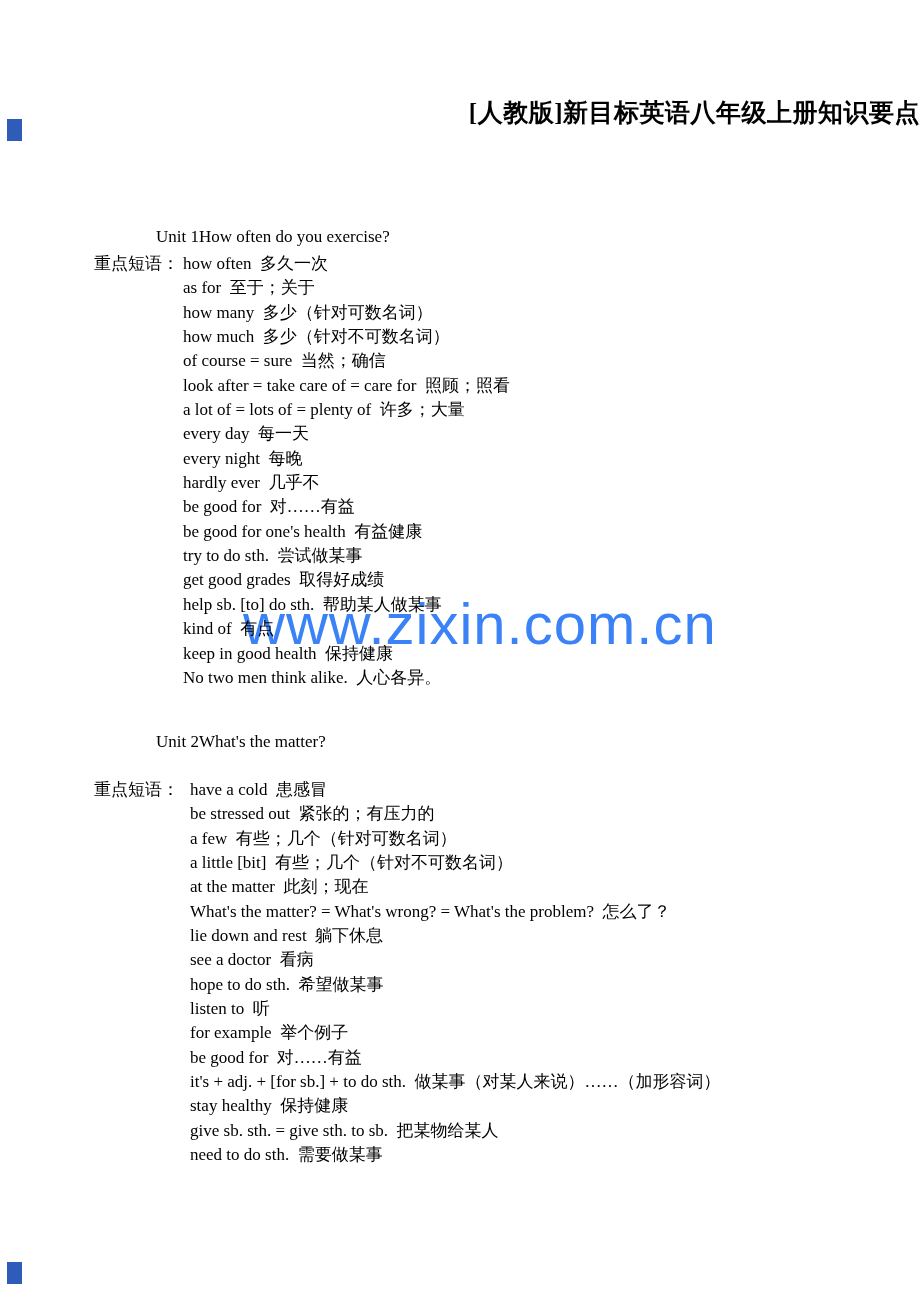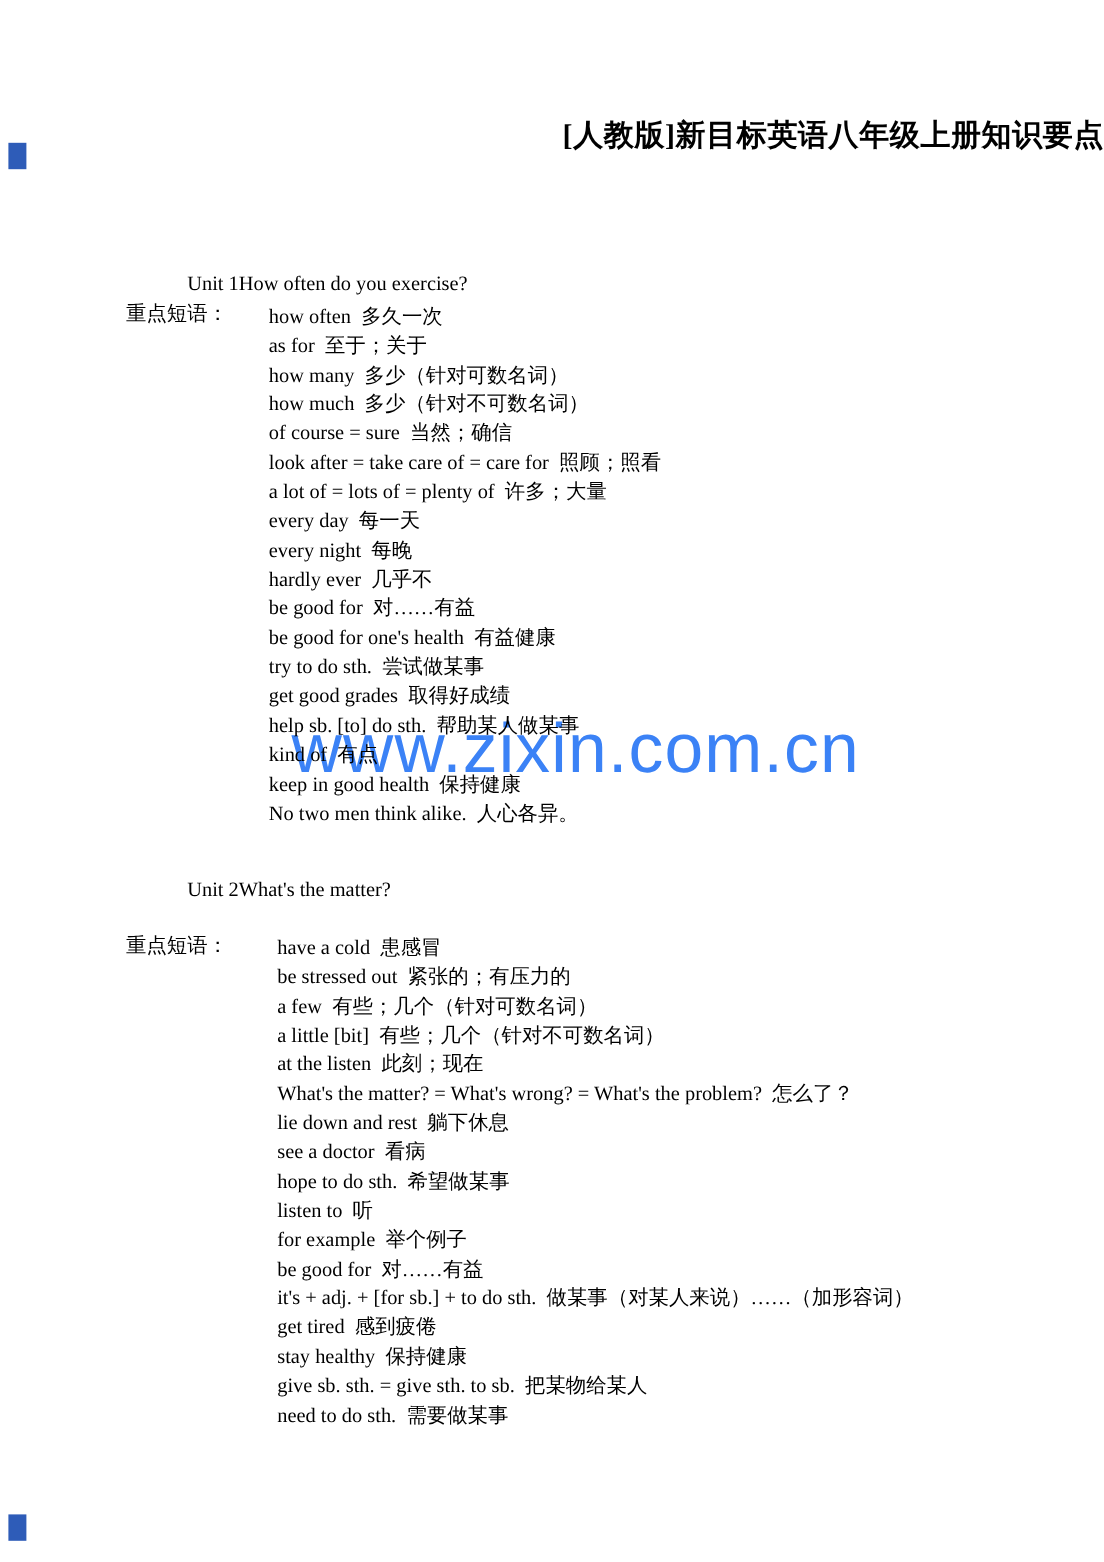--- a/index.html
+++ b/index.html
@@ -53,29 +53,28 @@
     position: absolute;
     left: 89px;
     font-size: 17px;
     line-height: 24.35px;
     z-index: 2;
   }
   .unit-1-phrases { top: 252px; }
   .unit-2-phrases { top: 778px; }
   .phrases-label {
     position: absolute;
-    left: 16px;
+    left: 5px;
     top: 0;
     white-space: pre;
-    font-family: Liberation Mono, monospace;
   }
   .phrase-list { display: block; }
   .unit-1-phrases .phrase-list { margin-left: 94px; }
   .unit-2-phrases .phrase-list { margin-left: 101px; }
-  .phrase-line { white-space: pre; margin-left: 41px; }
+  .phrase-line { white-space: pre; }
   .corner-marker {
     position: absolute;
     left: 7px;
     width: 15px;
     height: 22px;
     z-index: 3;
   }
   .corner-marker-top { top: 119px; }
   .corner-marker-bottom { top: 1262px; }
 </style>
@@ -122,30 +121,29 @@
     <span class="unit-label">Unit 2</span><span>What's the matter?</span>
   </div>
 
   <div class="phrase-section unit-2-phrases">
     <span class="phrases-label">重点短语：</span>
     <div class="phrase-list">
         <div class="phrase-line">have a cold  患感冒</div>
         <div class="phrase-line">be stressed out  紧张的；有压力的</div>
         <div class="phrase-line">a few  有些；几个（针对可数名词）</div>
         <div class="phrase-line">a little [bit]  有些；几个（针对不可数名词）</div>
-        <div class="phrase-line">at the listen  此刻；现在</div>
+        <div class="phrase-line">at the matter  此刻；现在</div>
         <div class="phrase-line">What's the matter? = What's wrong? = What's the problem?  怎么了？</div>
         <div class="phrase-line">lie down and rest  躺下休息</div>
         <div class="phrase-line">see a doctor  看病</div>
         <div class="phrase-line">hope to do sth.  希望做某事</div>
         <div class="phrase-line">listen to  听</div>
         <div class="phrase-line">for example  举个例子</div>
         <div class="phrase-line">be good for  对……有益</div>
         <div class="phrase-line">it's + adj. + [for sb.] + to do sth.  做某事（对某人来说）……（加形容词）</div>
-        <div class="phrase-line">get tired  感到疲倦</div>
         <div class="phrase-line">stay healthy  保持健康</div>
         <div class="phrase-line">give sb. sth. = give sth. to sb.  把某物给某人</div>
         <div class="phrase-line">need to do sth.  需要做某事</div>
       </div>
   </div>
 
   <div class="corner-marker corner-marker-bottom" style="background: rgb(46, 92, 184);"></div>
 
 </div>
 

